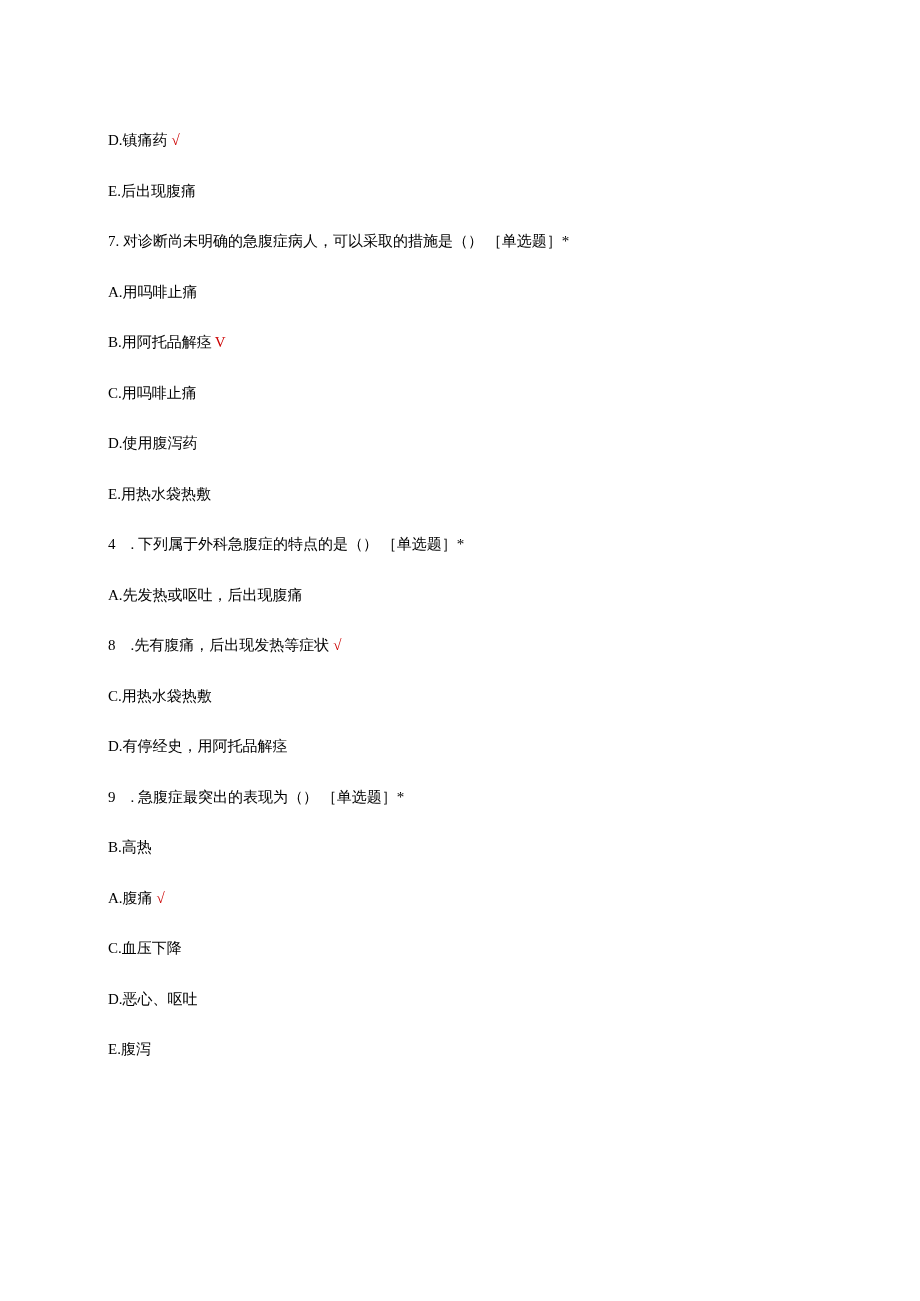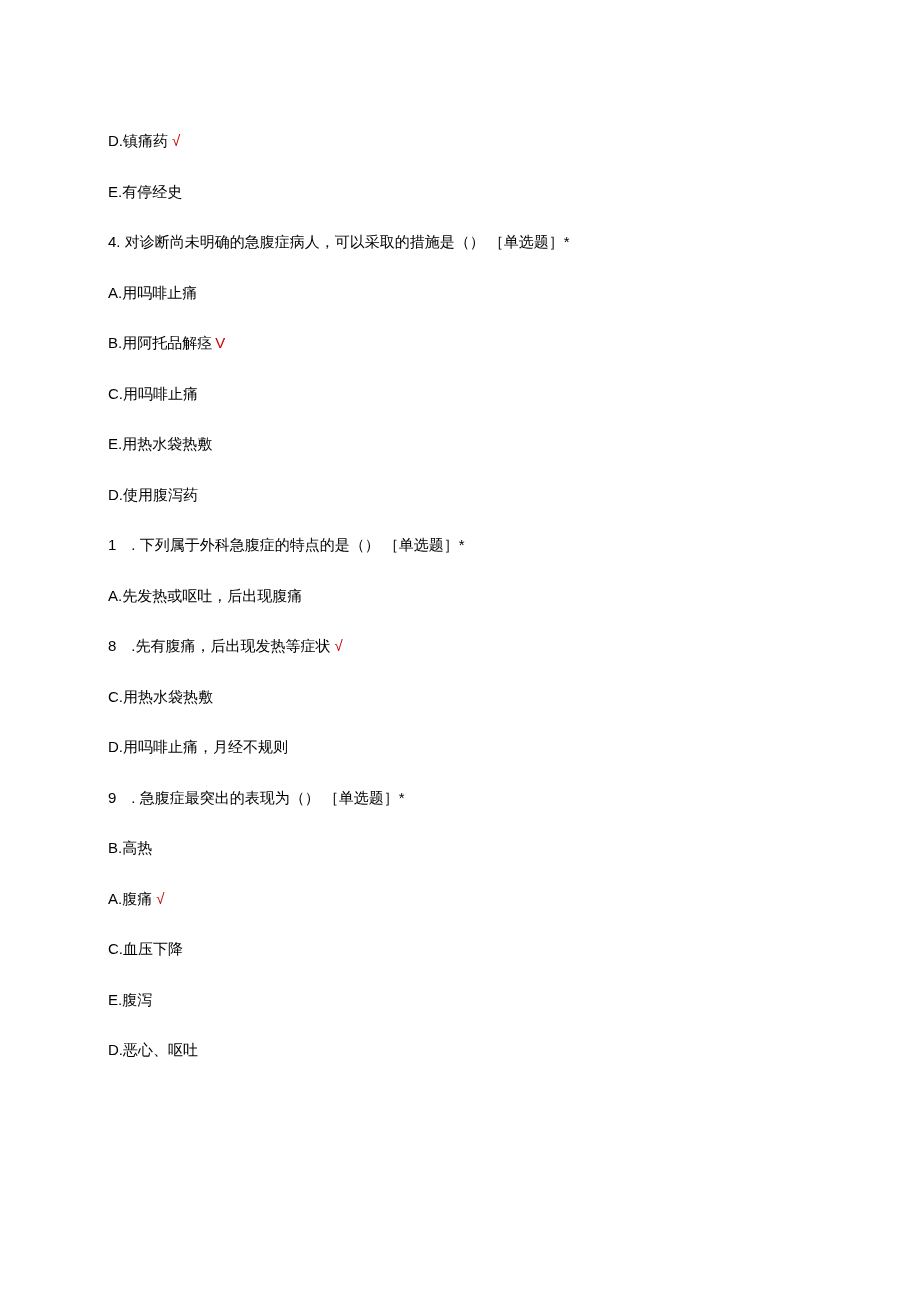--- a/index.html
+++ b/index.html
@@ -1,18 +1,19 @@
 <!DOCTYPE html>
 <html><head>
   <meta charset="utf-8">
   <style>
     * {
       margin: 0;
       padding: 0;
       box-sizing: border-box;
+      font-family: Liberation Serif, serif;
     }
     body {
       background: #ffffff;
       font-family: "Microsoft YaHei", "SimSun", Arial, sans-serif;
       width: 920px;
       height: 1301px;
       padding: 130px 108px 0 108px;
     }
     .line {
       font-size: 15px;
@@ -28,31 +29,31 @@
       color: #cc0000;
       margin-left: 3px;
       font-weight: normal;
     }
   </style>
 </head>
 <body>
 
 <div id="content">
     <div class="line"><span>D.镇痛药</span><span class="check">√</span></div>
-    <div class="line"><span>E.有停经史</span></div>
-    <div class="line"><span>4. 对诊断尚未明确的急腹症病人，可以采取的措施是（） ［单选题］*</span></div>
+    <div class="line"><span>E.后出现腹痛</span></div>
+    <div class="line"><span>7. 对诊断尚未明确的急腹症病人，可以采取的措施是（） ［单选题］*</span></div>
     <div class="line"><span>A.用吗啡止痛</span></div>
     <div class="line"><span>B.用阿托品解痉</span><span class="check-v">V</span></div>
     <div class="line"><span>C.用吗啡止痛</span></div>
+    <div class="line"><span>D.使用腹泻药</span></div>
     <div class="line"><span>E.用热水袋热敷</span></div>
-    <div class="line"><span>D.使用腹泻药</span></div>
-    <div class="line"><span>1　. 下列属于外科急腹症的特点的是（） ［单选题］*</span></div>
+    <div class="line"><span>4　. 下列属于外科急腹症的特点的是（） ［单选题］*</span></div>
     <div class="line"><span>A.先发热或呕吐，后出现腹痛</span></div>
     <div class="line"><span>8　.先有腹痛，后出现发热等症状</span><span class="check">√</span></div>
     <div class="line"><span>C.用热水袋热敷</span></div>
-    <div class="line"><span>D.用吗啡止痛，月经不规则</span></div>
+    <div class="line"><span>D.有停经史，用阿托品解痉</span></div>
     <div class="line"><span>9　. 急腹症最突出的表现为（） ［单选题］*</span></div>
     <div class="line"><span>B.高热</span></div>
     <div class="line"><span>A.腹痛</span><span class="check">√</span></div>
     <div class="line"><span>C.血压下降</span></div>
+    <div class="line"><span>D.恶心、呕吐</span></div>
     <div class="line"><span>E.腹泻</span></div>
-    <div class="line"><span>D.恶心、呕吐</span></div>
   </div>
 
 </body></html>

